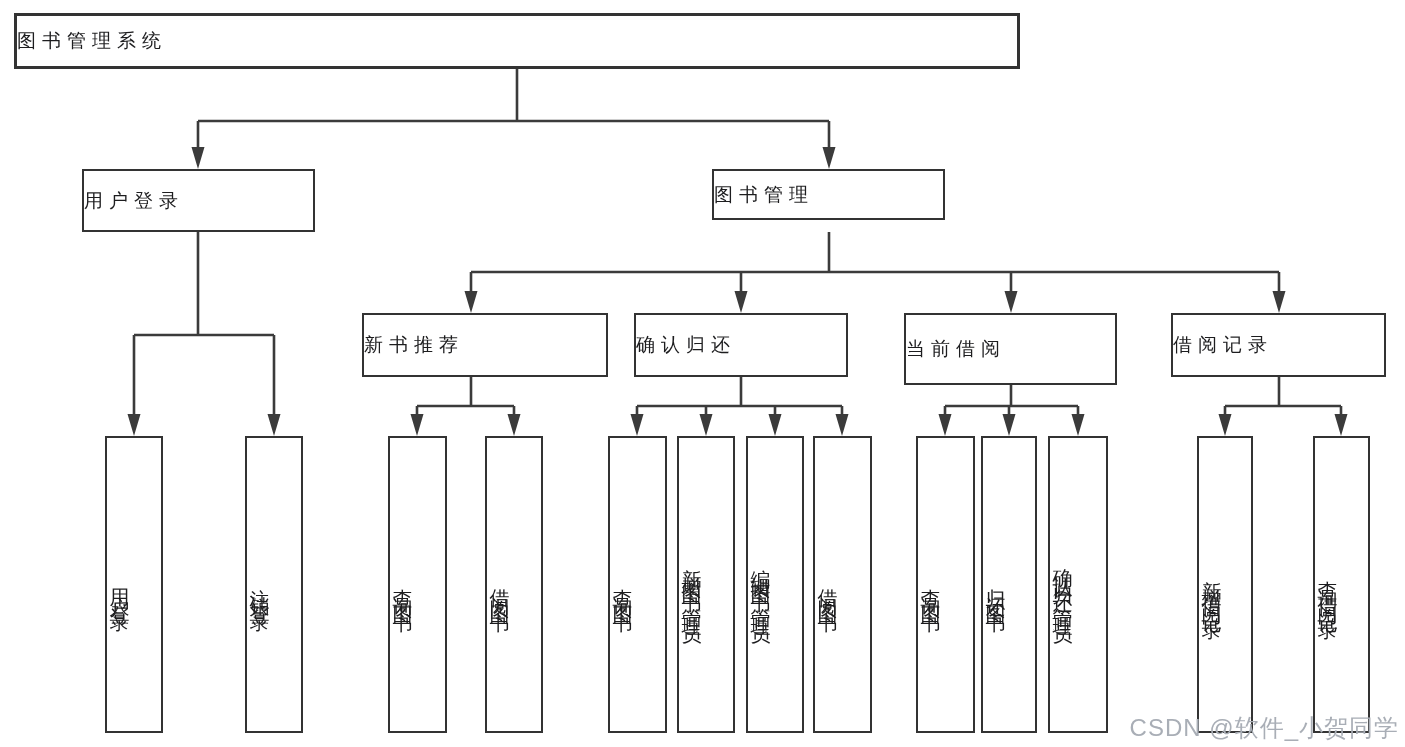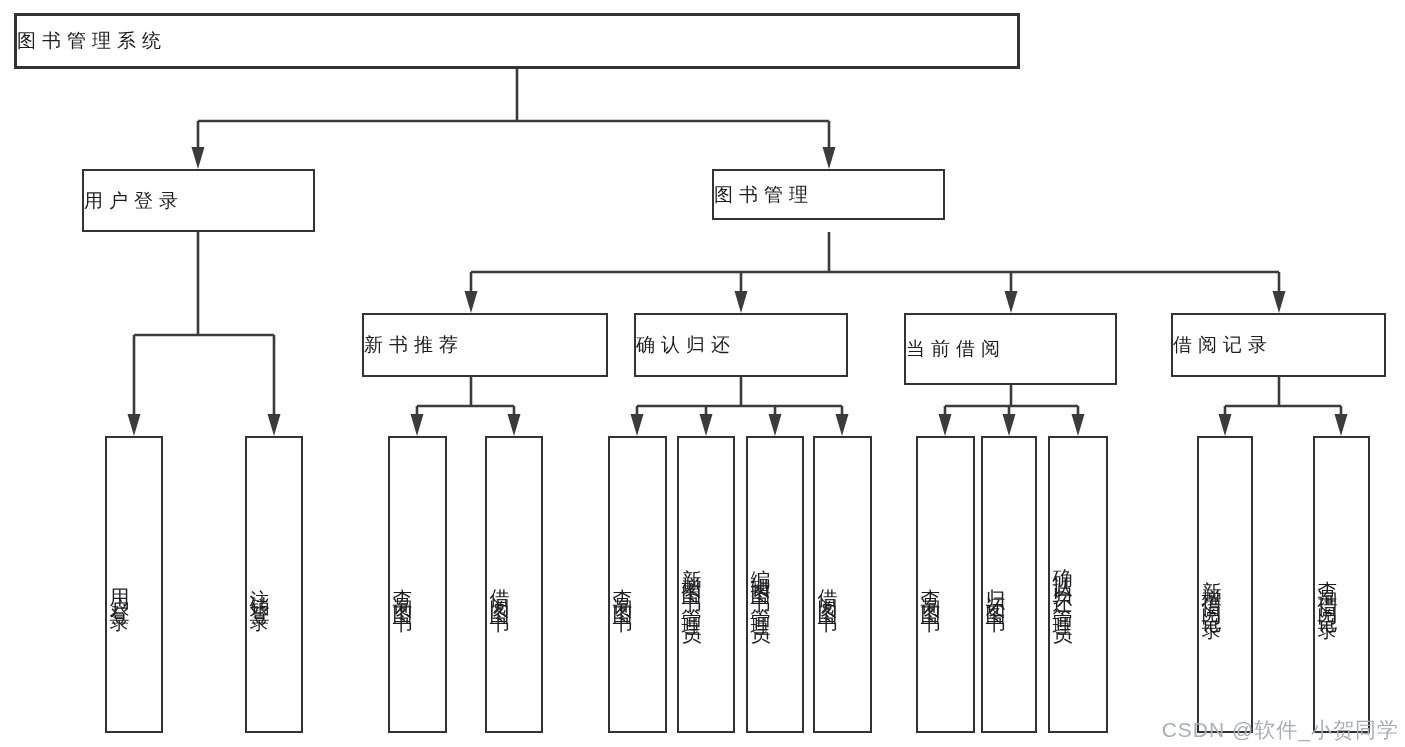--- a/index.html
+++ b/index.html
@@ -22,21 +22,21 @@
     color:var(--text,#1d1d1f);
   }
   .h-label{font-size:19px;letter-spacing:6px;margin-right:-6px;white-space:nowrap;}
   .leaf .v-label{
     writing-mode:vertical-rl;text-orientation:mixed;
     font-size:20px;letter-spacing:8px;margin-bottom:-8px;
     white-space:nowrap;
   }
   .watermark{
     position:absolute;right:6px;bottom:3px;
-    font-size:21px;letter-spacing:1px;
+    font-size:24px;letter-spacing:1px;
     color:var(--watermark,#a9aeb6);
     white-space:nowrap;
   }
 </style>
 </head>
 <body>
 
 <div class="canvas">
 
   <svg class="wires" width="1405" height="747" viewBox="0 0 1405 747">

